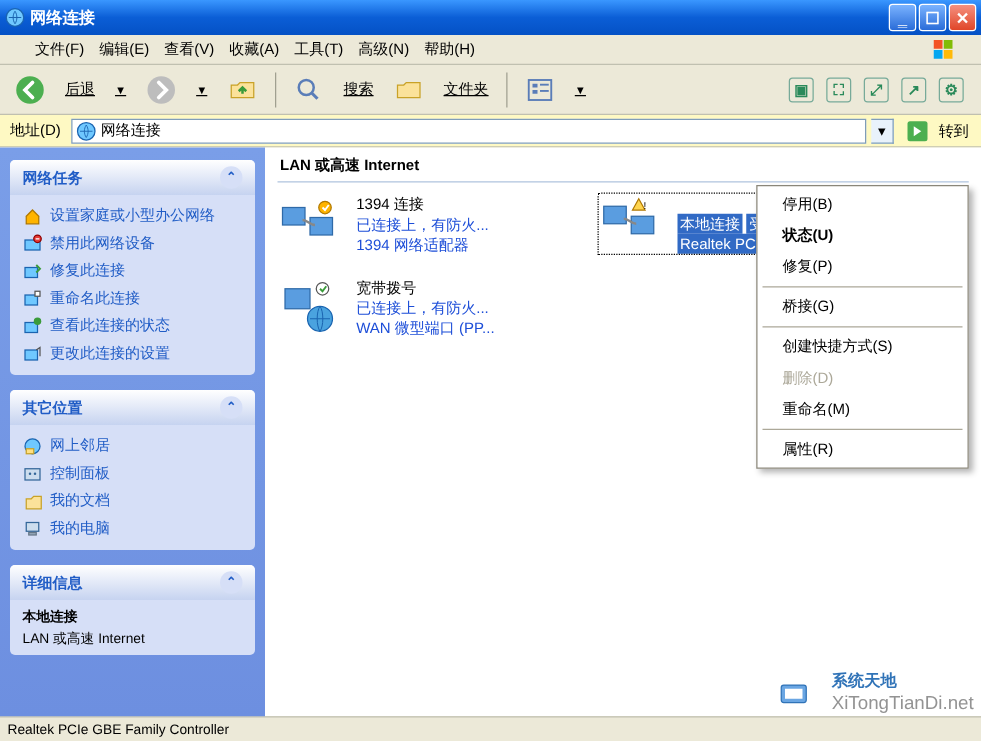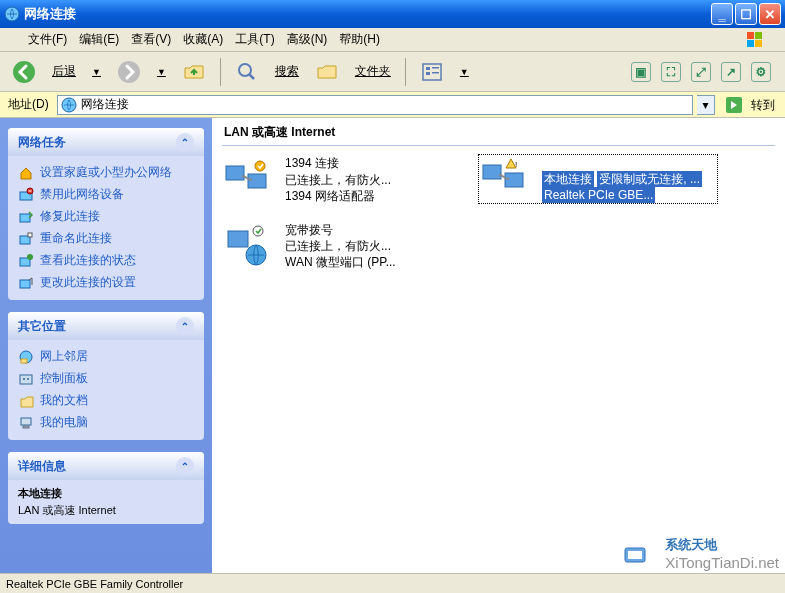--- a/index.html
+++ b/index.html
@@ -47,21 +47,21 @@
 .panel-body.details .dtitle { font-weight: bold; margin-bottom:2px; }
 
 
 .content { flex: 1; padding: 4px 10px; position: relative; overflow: hidden; }
 .section-head { font-weight: bold; padding: 2px 70px 4px 2px; border-bottom: 1px solid #b0c4de; margin-bottom: 8px; font-size:12px; }
 .items-row { display: flex; gap: 16px; margin-bottom: 18px; }
 .conn-item { display: flex; gap: 15px; width: 240px; align-items: flex-end; }
 .conn-icon { width: 48px; height: 48px; position: relative; flex-shrink:0; }
 .conn-text { font-size: 12px; line-height: 1.35; }
 .conn-text .name { color: #000; }
-.conn-text .line2, .conn-text .line3 { color: #000000; }
+.conn-text .line2, .conn-text .line3 { color: #1d4ed8; }
 .conn-item.selected .conn-text .name { background: #316ac5; color: #fff; padding: 0 2px; display:inline-block; }
 .conn-item.selected .conn-text .line2 { background: #316ac5; color: #fff; padding: 0 2px; display:inline-block;}
 .conn-item.selected .conn-text .line3 { background: #316ac5; color: #fff; padding: 0 2px; display:inline-block;}
 .conn-item.selected { outline: 1px dotted #000; outline-offset:-1px; padding:1px;}
 
 
 .context-menu { position: absolute; right: 10px; top: 30px; width: 170px; background: #fff; border: 1px solid #8a867a; box-shadow: 3px 3px 5px rgba(0,0,0,0.3); padding: 2px; z-index: 100; font-size:12px;}
 .cm-item { padding: 4px 18px; cursor: default; }
 .cm-item.disabled { color: #aca899; }
 .cm-item.bold { font-weight: bold; }
@@ -334,20 +334,33 @@
             </svg>
         </div>
         <div class="conn-text">
           <div class="name">宽带拨号</div>
           <div class="line2">已连接上，有防火...</div>
           <div class="line3">WAN 微型端口 (PP...</div>
         </div>
       </div>
     </div>
 
+    <div class="context-menu">
+      <div class="cm-item">停用(B)</div>
+      <div class="cm-item bold">状态(U)</div>
+      <div class="cm-item">修复(P)</div>
+      <div class="cm-sep"></div>
+      <div class="cm-item">桥接(G)</div>
+      <div class="cm-sep"></div>
+      <div class="cm-item">创建快捷方式(S)</div>
+      <div class="cm-item disabled">删除(D)</div>
+      <div class="cm-item">重命名(M)</div>
+      <div class="cm-sep"></div>
+      <div class="cm-item">属性(R)</div>
+    </div>
   </div>
 </div>
 
 <div class="statusbar">
   <span>Realtek PCIe GBE Family Controller</span>
 </div>
 
 <div class="watermark">
   <svg class="logo" viewBox="0 0 28 24">
       <rect x="4" y="6" width="20" height="14" rx="2" fill="#5a9de0" stroke="#1a64b0"></rect>

